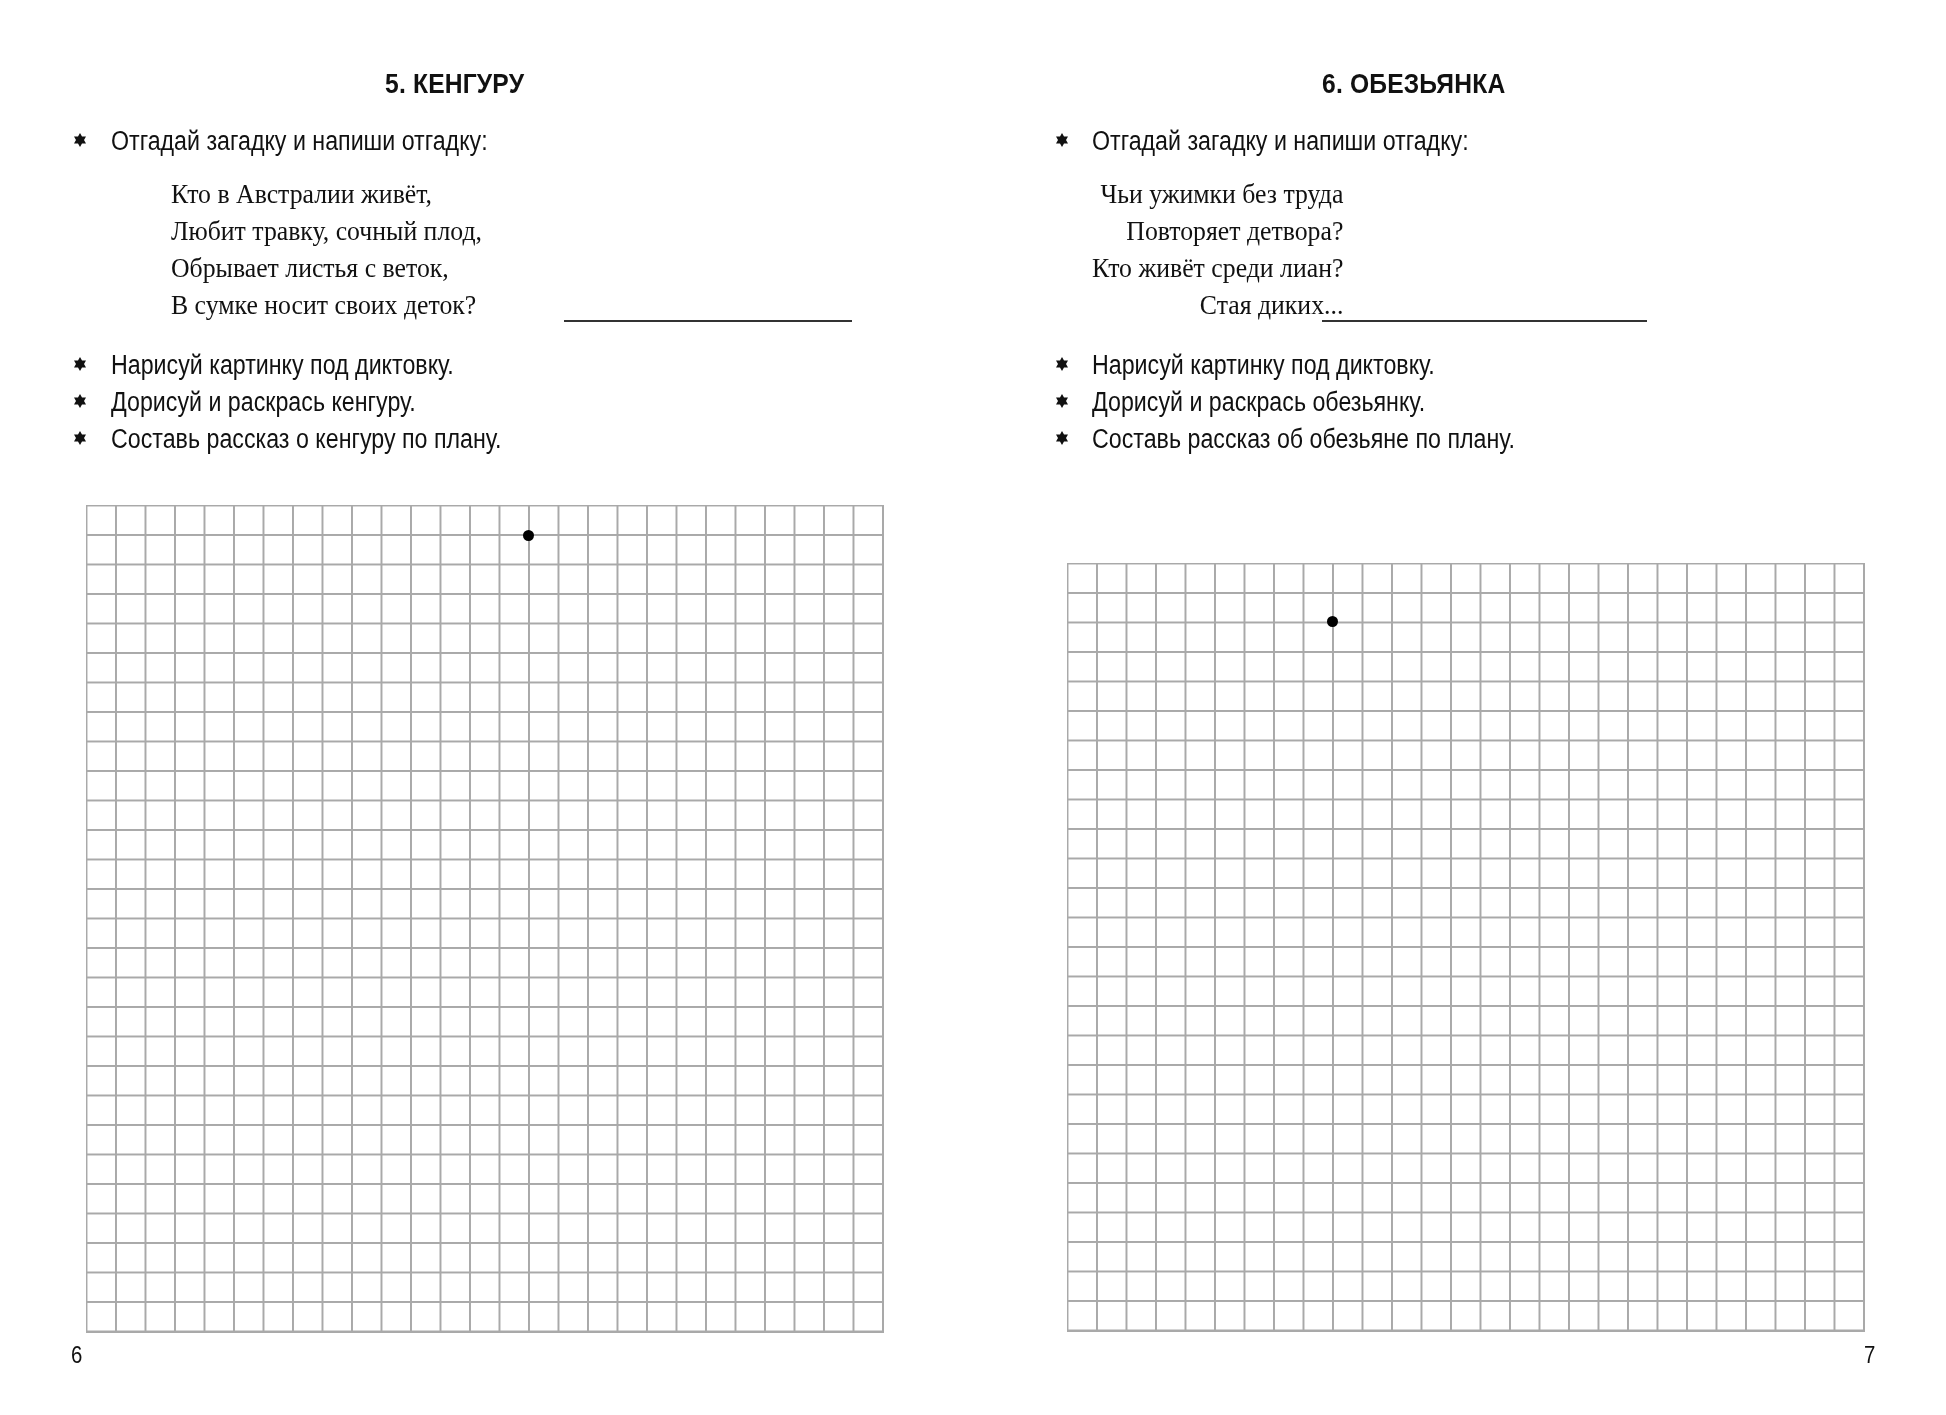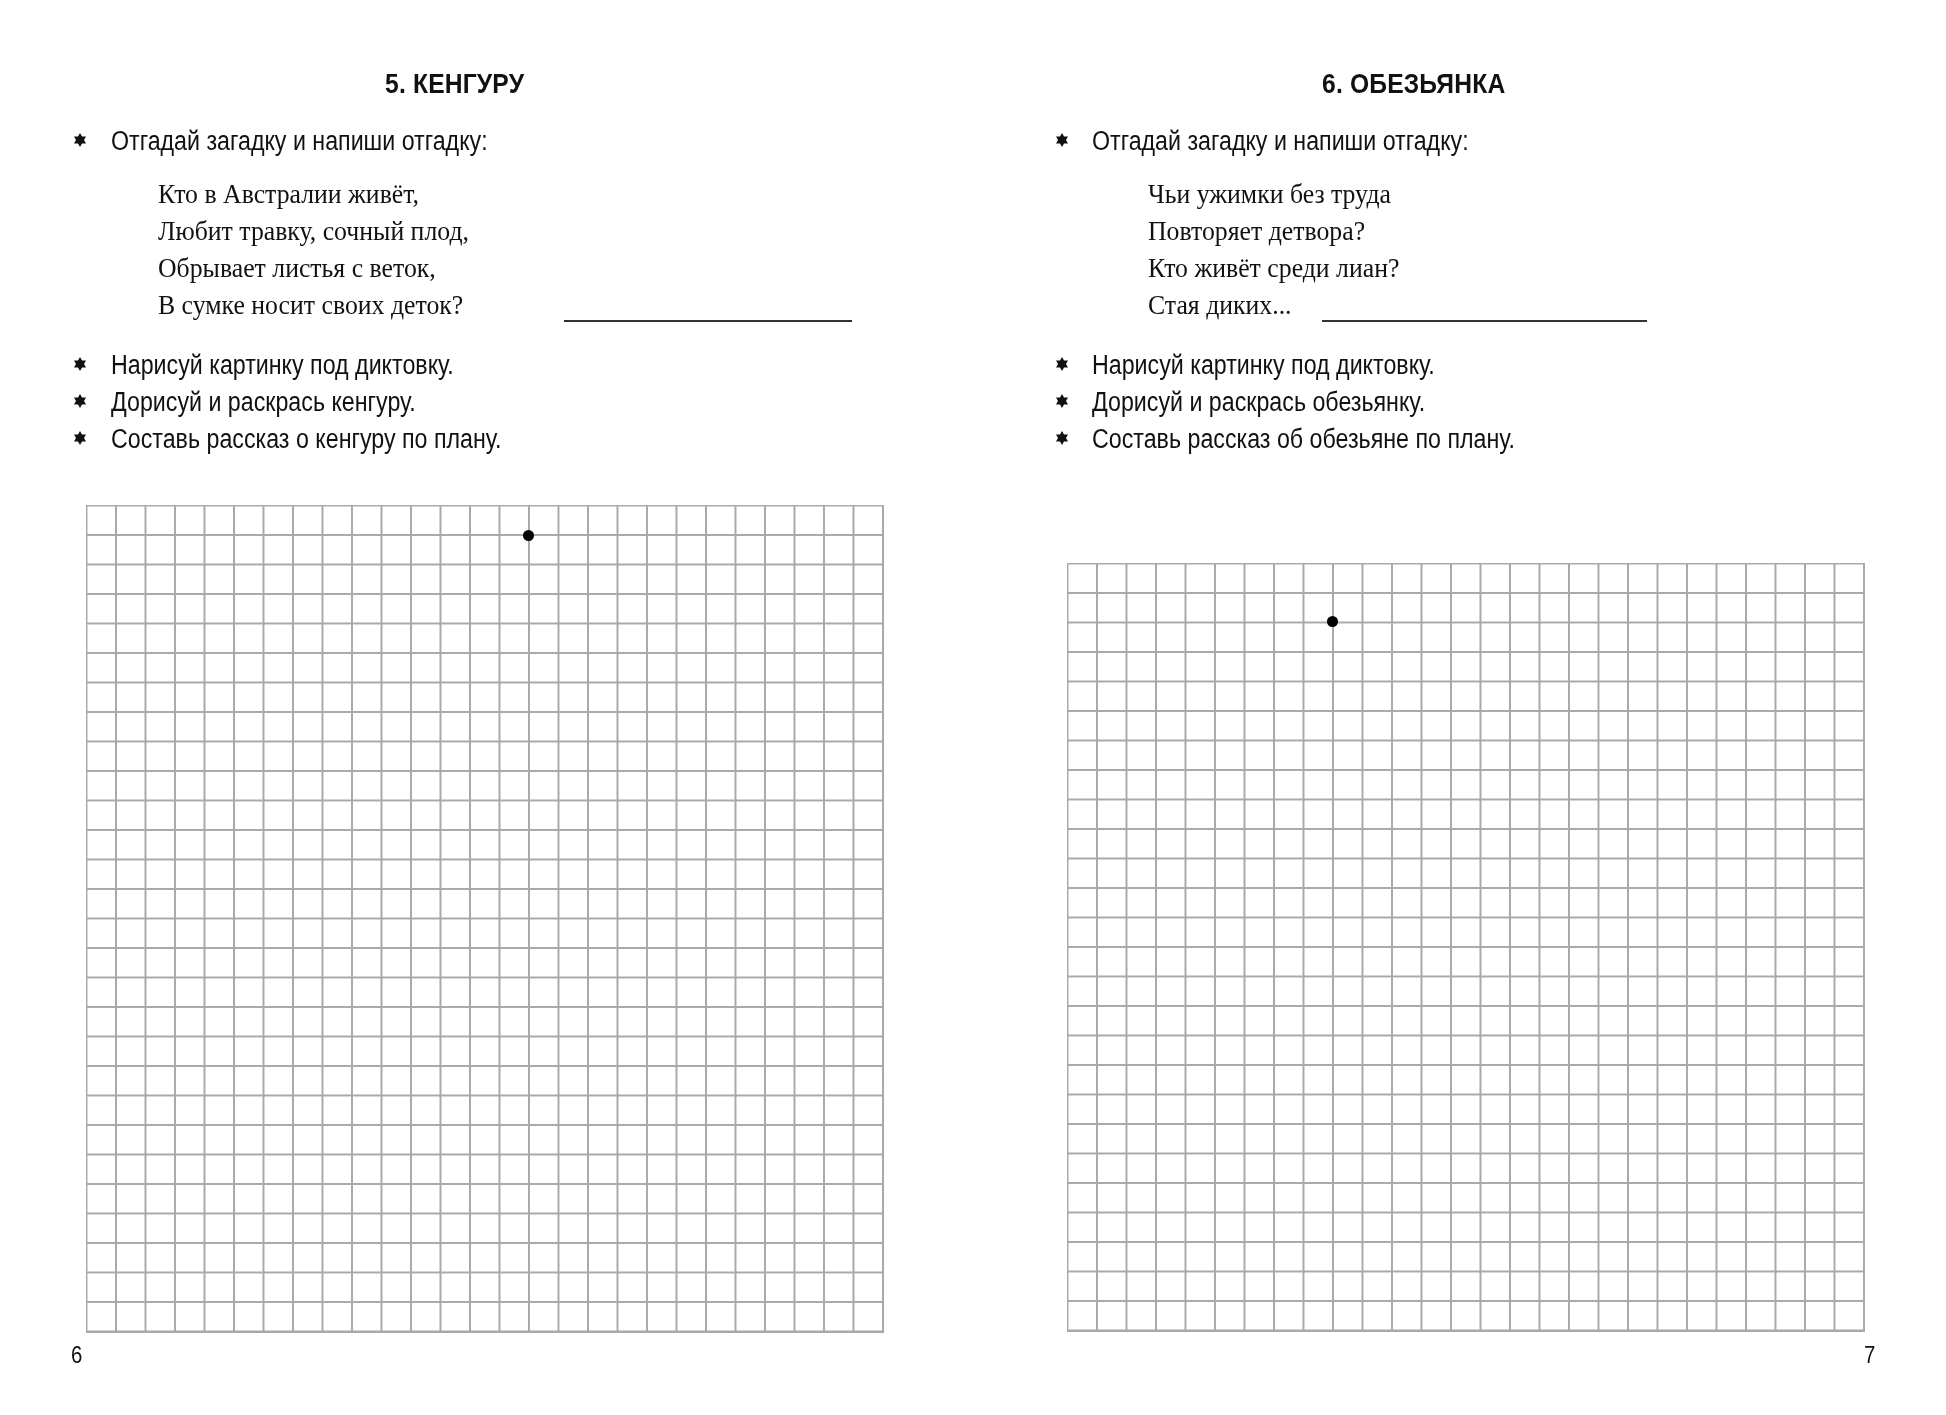--- a/index.html
+++ b/index.html
@@ -54,21 +54,21 @@
 </svg>
 
 <div>
   <div class="abs title" style="left:385px; top:70px;">5. КЕНГУРУ</div>
 
   <svg class="abs bullet" style="left:73px; top:133px;">
       <use href="#star6"></use>
     </svg>
   <div class="abs task" style="left:111px; top:126px;">Отгадай загадку и напиши отгадку:</div>
 
-  <div class="abs poem" style="left:158px; top:175px;">
+  <div class="abs poem" style="left:171px; top:175px;">
     <div class="poem-line">Кто в Австралии живёт,</div>
     <div class="poem-line">Любит травку, сочный плод,</div>
     <div class="poem-line">Обрывает листья с веток,</div>
     <div class="poem-line">В сумке носит своих деток?</div>
   </div>
   <div class="abs answer-line" style="left:564px; top:320px; width:288px;"></div>
 
   <svg class="abs bullet" style="left:73px; top:357px;">
       <use href="#star6"></use>
     </svg>
@@ -89,21 +89,21 @@
 </div>
 
 <div>
   <div class="abs title" style="left:1322px; top:70px;">6. ОБЕЗЬЯНКА</div>
 
   <svg class="abs bullet" style="left:1055px; top:133px;">
       <use href="#star6"></use>
     </svg>
   <div class="abs task" style="left:1092px; top:126px;">Отгадай загадку и напиши отгадку:</div>
 
-  <div class="abs poem" style="left:1148px; top:175px;">
+  <div class="abs poem" style="left:1092px; top:175px;text-align:right;">
     <div class="poem-line">Чьи ужимки без труда</div>
     <div class="poem-line">Повторяет детвора?</div>
     <div class="poem-line">Кто живёт среди лиан?</div>
     <div class="poem-line">Стая диких...</div>
   </div>
   <div class="abs answer-line" style="left:1322px; top:320px; width:325px;"></div>
 
   <svg class="abs bullet" style="left:1055px; top:357px;">
       <use href="#star6"></use>
     </svg>

